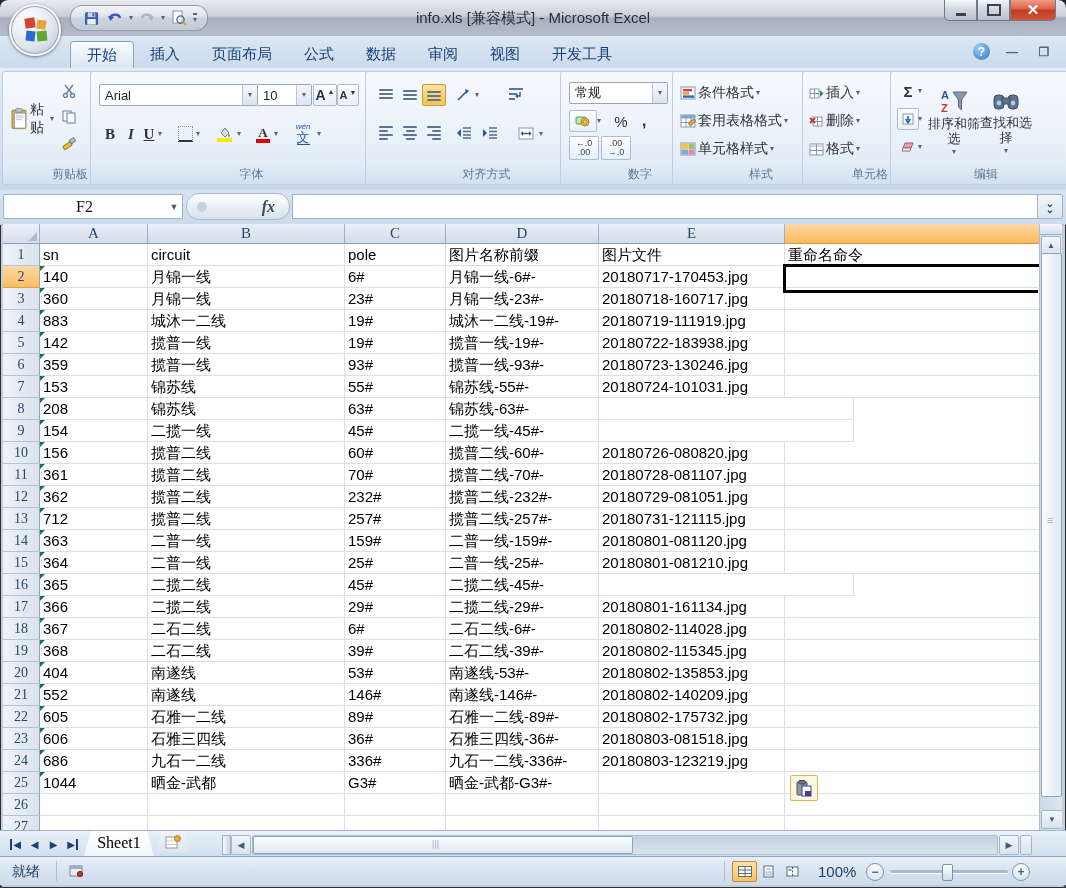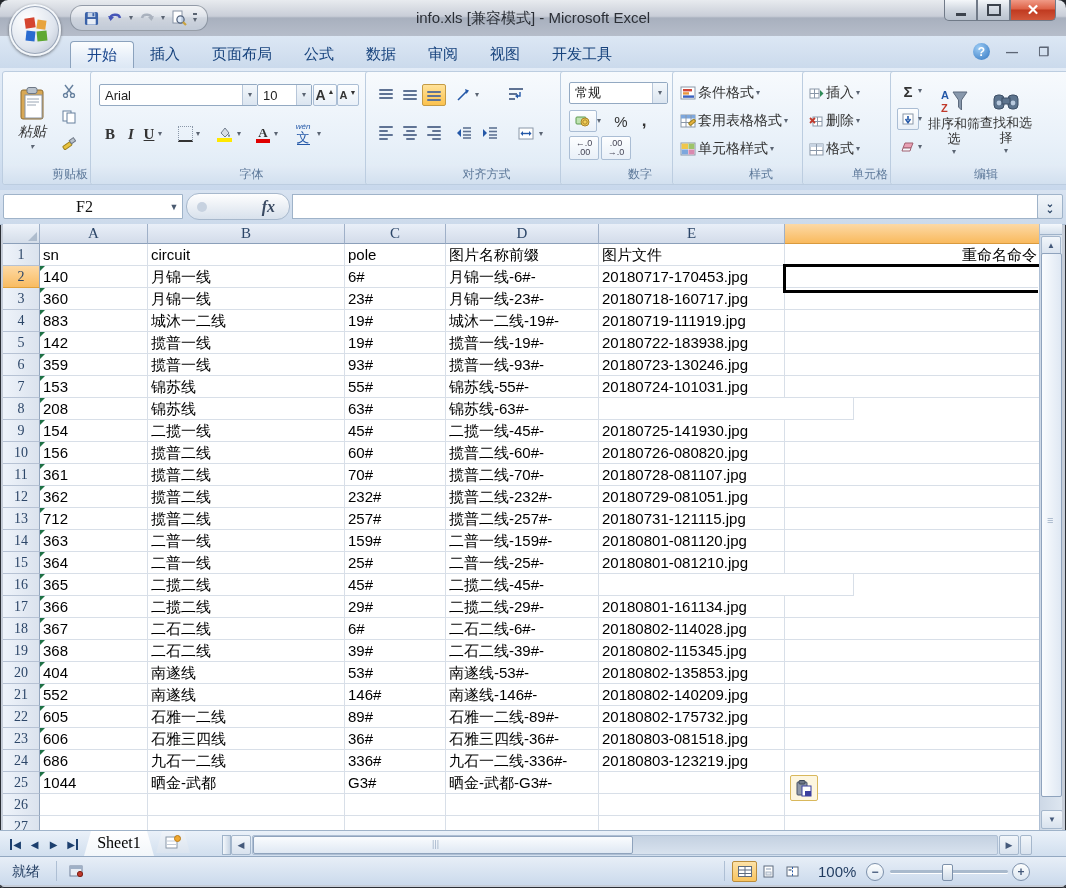--- a/index.html
+++ b/index.html
@@ -87,21 +87,21 @@
     border-right:1px solid #9fb0c8;border-bottom:1px solid #8ca0ba;
     font-family:"Liberation Serif",serif;font-size:15px;color:#2c4668;text-align:center;line-height:19px;}
   .ch.sel{background:linear-gradient(#fcd9a6,#f9ba5e);border-bottom:1px solid #d99a3e;}
   .grow{display:flex;height:22px;}
   .rh{box-sizing:border-box;width:37px;background:linear-gradient(90deg,#eef3fa,#dbe3ee);
     border-right:1px solid #93a5bd;border-bottom:1px solid #b6c2d4;
     font-family:"Liberation Serif",serif;font-size:14px;color:#2c4668;text-align:center;line-height:21px;}
   .rh.sel{background:linear-gradient(#fdd9a4,#f9bc62);border-bottom:1px solid #e2a23c;}
   .cell{box-sizing:border-box;border-right:1px solid #d8dfe8;border-bottom:1px solid #d8dfe8;
     font-size:15px;color:#000;padding:2px 2px 0 3px;white-space:nowrap;overflow:hidden;position:relative;}
-  .c0{width:108px;}.c1{width:197px;}.c2{width:101px;}.c3{width:153px;}.c4{width:186px;}.c5{width:255px;text-align:right;}
+  .c0{width:108px;}.c1{width:197px;}.c2{width:101px;}.c3{width:153px;}.c4{width:186px;}.c5{width:255px;}
   .tri{position:absolute;left:0;top:0;width:0;height:0;border-top:5px solid #1e7145;border-right:5px solid transparent;}
   #selbox{position:absolute;left:780px;top:40px;width:255px;height:23px;border:3px solid #000;pointer-events:none;}
   #fillhandle{position:absolute;right:-4px;bottom:-4px;width:5px;height:5px;background:#000;border:1px solid #fff;}
   #pastetag{position:absolute;left:787px;top:551px;width:26px;height:24px;background:#fdf6e0;
     border:1px solid #d9b85c;border-radius:2px;display:flex;align-items:center;justify-content:center;}
   
   #vscroll{position:absolute;right:0;top:0;width:22px;height:606px;background:linear-gradient(90deg,#cdd8e6,#dde6f0);
     border-left:1px solid #aebfd4;}
   .vsplit{height:10px;background:linear-gradient(#f4f8fc,#d5e0ec);border-bottom:1px solid #9fb3c9;}
   .sarrow{height:17px;display:flex;align-items:center;justify-content:center;font-size:8px;color:#44597a;
@@ -226,21 +226,21 @@
       <span class="help-circle">?</span>
       <span class="dwc">—</span>
       <span class="dwc">❐</span>
       <span class="dwc">✕</span>
     </div>
   </div>
 
   <div id="ribbon">
 
     <div class="group" style="left:2px;width:86px;">
-      <div class="rbtn" style="left:6px;top:6px;width:44px;height:80px;flex-direction:column;font-style:italic;">
+      <div class="rbtn" style="left:6px;top:6px;width:44px;height:80px;flex-direction:row;">
         <svg width="28" height="34" viewBox="0 0 28 34">
           <rect x="3" y="3" width="22" height="29" rx="2" fill="#d8a855" stroke="#8d6b2e"></rect>
           <rect x="9" y="0.5" width="10" height="6" rx="2" fill="#b9c2cc" stroke="#6e7886"></rect>
           <rect x="7" y="8" width="17" height="23" fill="#fff" stroke="#8894a4"></rect>
           <g stroke="#9aa6b4" stroke-width="1">
               <line x1="9" y1="12" x2="21" y2="12"></line>
               <line x1="9" y1="15" x2="21" y2="15"></line>
               <line x1="9" y1="18" x2="18" y2="18"></line>
             </g>
         </svg>
@@ -650,21 +650,20 @@
           <div class="cell c2">63#</div>
           <div class="cell c3">锦苏线-63#-</div>
           <div class="cell c5"></div>
         </div>
         <div class="grow">
           <div class="rh">9</div>
           <div class="cell c0">154<span class="tri"></span></div>
           <div class="cell c1">二揽一线</div>
           <div class="cell c2">45#</div>
           <div class="cell c3">二揽一线-45#-</div>
-          <div class="cell c4">20180725-141930.jpg</div>
           <div class="cell c5"></div>
         </div>
         <div class="grow">
           <div class="rh">10</div>
           <div class="cell c0">156<span class="tri"></span></div>
           <div class="cell c1">揽普二线</div>
           <div class="cell c2">60#</div>
           <div class="cell c3">揽普二线-60#-</div>
           <div class="cell c4">20180726-080820.jpg</div>
           <div class="cell c5"></div>

